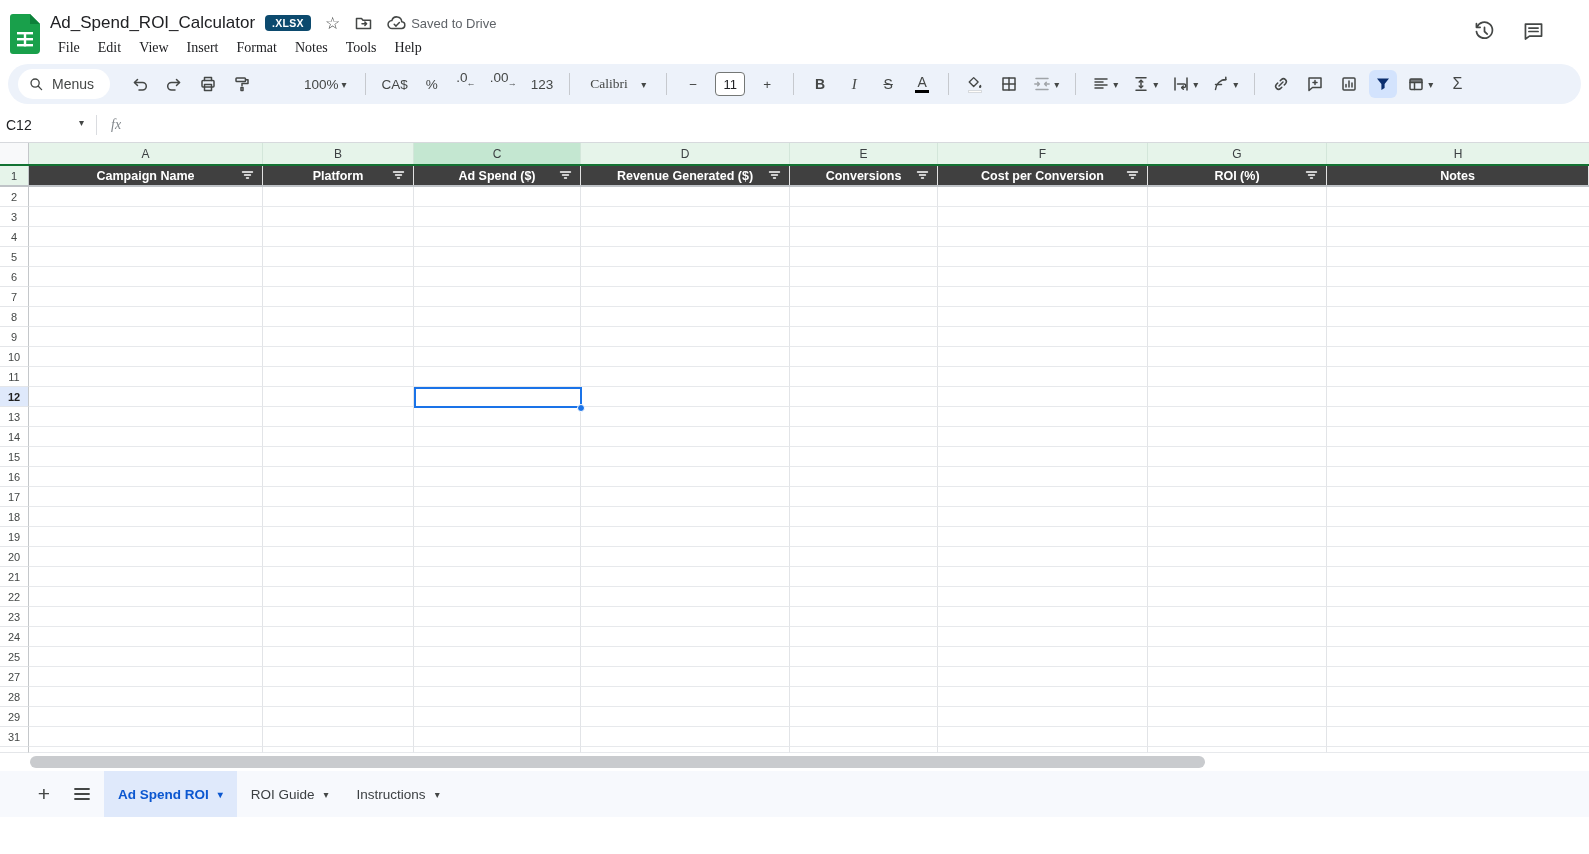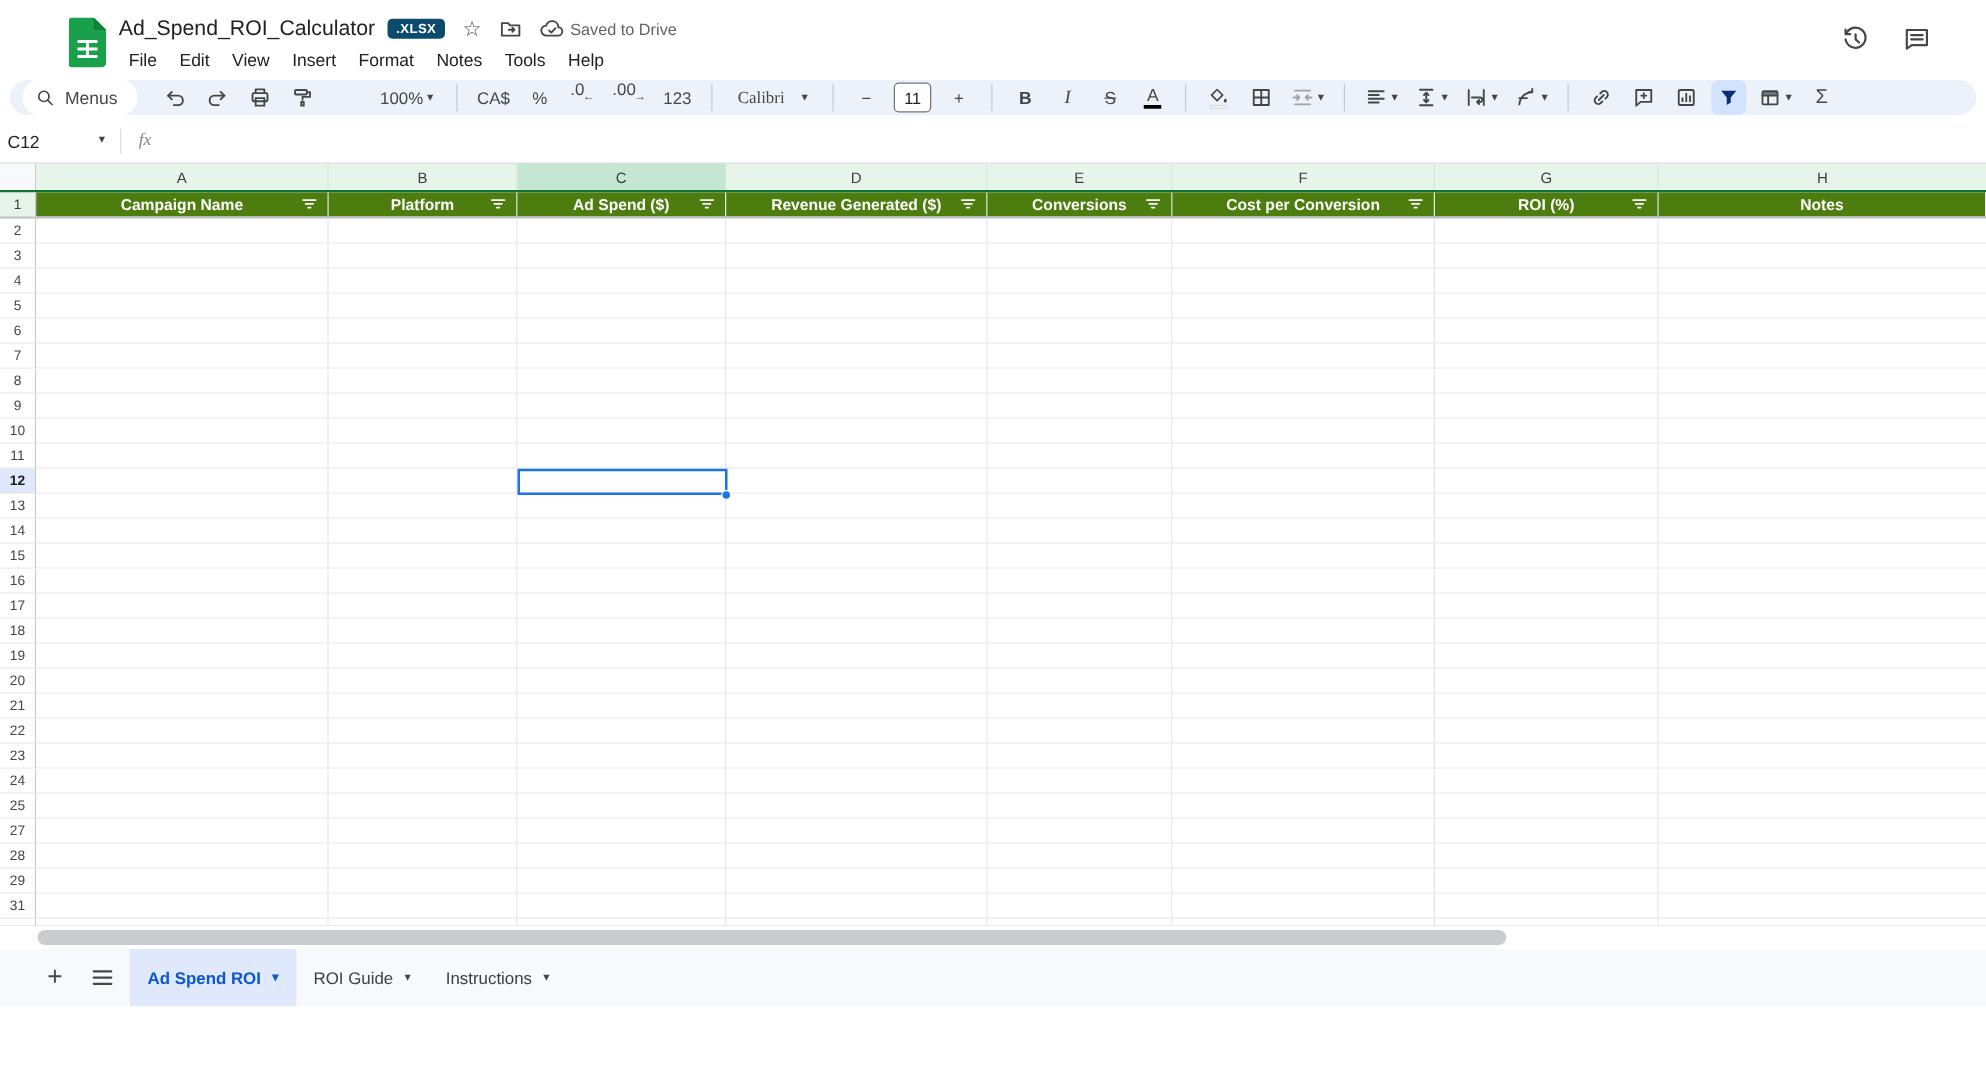--- a/index.html
+++ b/index.html
@@ -1,36 +1,36 @@
 <!DOCTYPE html>
 <html><head>
 <meta charset="utf-8">
 <style>
   * { margin:0; padding:0; box-sizing:border-box; }
   html,body { width:1589px; height:854px; overflow:hidden; background:#fff;
     font-family:"Liberation Sans", sans-serif; color:#202124; }
 
   
-  .topbar { height:62px; display:flex; align-items:flex-start; padding:10px 14px 0 10px; background:#fff;margin-left:45px; }
+  .topbar { height:62px; display:flex; align-items:flex-start; padding:10px 14px 0 10px; background:#fff; }
   .logo { width:30px; height:40px; margin:4px 10px 0 0; flex:0 0 auto; }
   .title-block { display:flex; flex-direction:column; }
   .title-row { display:flex; align-items:center; gap:10px; height:26px; }
   .doc-title { font-size:17px; font-weight:500; color:#202124; }
   .xlsx-badge { background:#0c4a6e; color:#fff; font-size:10.5px; font-weight:700;
     padding:2px 7px; border-radius:4px; letter-spacing:.3px; }
   .title-icons { display:flex; align-items:center; gap:14px; margin-left:4px; color:#444746; }
   .star { font-size:17px; line-height:1; cursor:pointer; }
   .saved { display:flex; align-items:center; gap:4px; color:#5f6368; font-size:13px; }
-  .menubar { display:flex; gap:2px; margin-top:2px; }
+  .menubar { display:flex; gap:2px; margin-top:2px;font-family:Liberation Serif, serif; }
   .menu-item { font-size:14px; color:#202124; padding:2px 8px; border-radius:4px; cursor:pointer; }
   .topbar-right { margin-left:auto; display:flex; align-items:center; gap:26px; padding:10px 30px 0 0; color:#3c4043; }
 
   
   .toolbar-wrap { padding:2px 8px 4px 8px; background:#fff; }
-  .toolbar { background:#edf2fa; border-radius:22px; height:28px; display:flex; align-items:center;
+  .toolbar { background:#edf2fa; border-radius:22px; height:40px; display:flex; align-items:center;
     padding:0 10px; gap:6px; }
   .tb-btn { height:28px; min-width:28px; display:flex; align-items:center; justify-content:center;
     border-radius:6px; color:#444746; font-size:13px; cursor:pointer; padding:0 4px; }
   .tb-btn svg { display:block; }
   .tb-text { font-size:13.5px; color:#444746; font-weight:500; }
   .menus-pill { background:#fff; border-radius:18px; height:30px; display:flex; align-items:center;
     gap:8px; padding:0 16px 0 10px; margin-right:10px; cursor:pointer; }
   .menus-pill span { font-size:14px; color:#444746; }
   .tb-sep { width:1px; height:22px; background:#c6c9ce; margin:0 6px; flex:0 0 auto; }
   .caret { font-size:10px; color:#444746; margin-left:3px; }
@@ -65,21 +65,21 @@
   .letters { height:23px; border-bottom:2px solid #137333; }
   .corner { width:var(--wN); background:#f8f9fa; border-right:1px solid #c4c7ca; }
   .letter-cell { background:#e6f4ea; display:flex; align-items:center; justify-content:center;
     font-size:12px; color:#3c4043; border-right:1px solid #d3e6da; cursor:pointer; }
   .letter-cell.sel { background:#c4e7d1; font-weight:500; }
   .w-a{width:var(--wA);} .w-b{width:var(--wB);} .w-c{width:var(--wC);} .w-d{width:var(--wD);}
   .w-e{width:var(--wE);} .w-f{width:var(--wF);} .w-g{width:var(--wG);} .w-h{width:var(--wH); border-right:none;}
   .hdr-row { height:21px; border-bottom:2px solid #bfc3c7; }
   .hdr-num { width:var(--wN); background:#e6f4ea; display:flex; align-items:center; justify-content:center;
     font-size:11px; color:#3c4043; border-right:1px solid #c4c7ca; }
-  .hdr-cell { background:#4d7c0f; color:#fff; display:flex; align-items:center; justify-content:center;
+  .hdr-cell { background:#404040; color:#fff; display:flex; align-items:center; justify-content:center;
     font-weight:700; font-size:12.5px; border-right:1px solid rgba(255,255,255,.85); position:relative; cursor:pointer; }
   .hdr-cell .filter-glyph { position:absolute; right:8px; top:3px; }
   .grid-row { display:flex; height:20px; }
   .row-num { width:var(--wN); background:#fff; border-right:1px solid #c4c7ca; border-bottom:1px solid #e4e6e9;
     display:flex; align-items:center; justify-content:center; font-size:11px; color:#444746; }
   .grid-row.selected-row .row-num { background:#dfe9fb; font-weight:700; color:#1f1f1f; }
   .cell { border-right:1px solid #e2e4e7; border-bottom:1px solid #e7e9ec; background:#fff; }
   .cell.w-h { border-right:none; }
   .partial-row { height:6px; overflow:hidden; }
   .selection { position:absolute; left:414px; top:244px; width:168px; height:21px;

